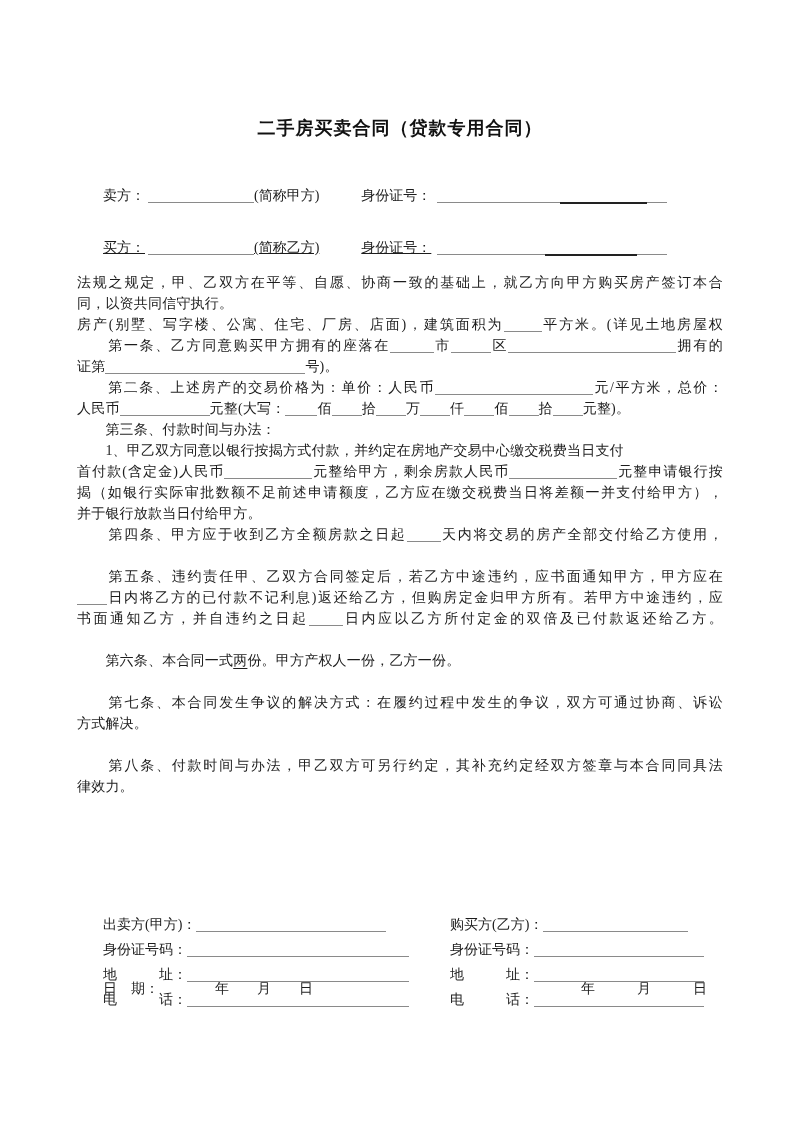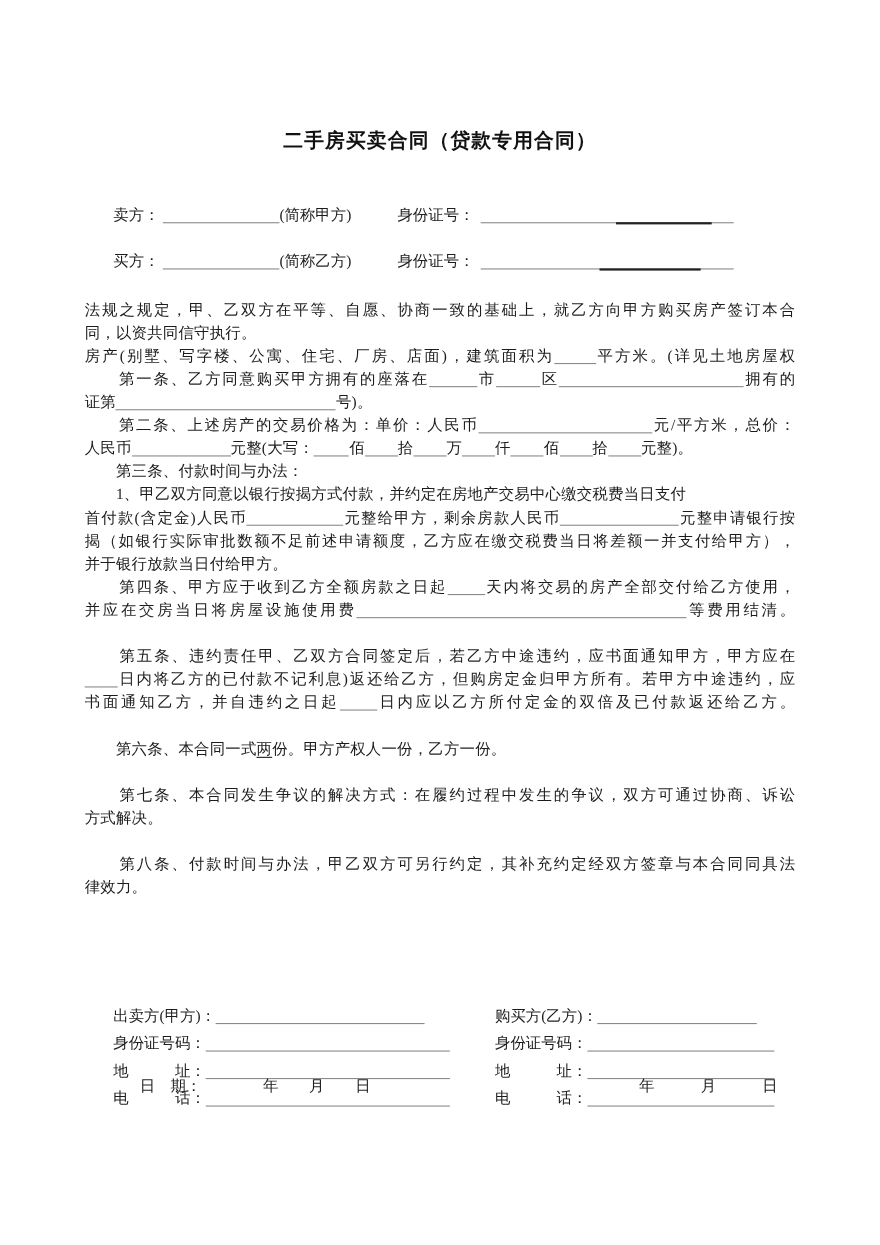--- a/index.html
+++ b/index.html
@@ -29,47 +29,46 @@
   .blank .dark{
     position:absolute;bottom:-2px;height:0;border-bottom:2px solid #222;
   }
   .uline{text-decoration:underline;text-underline-offset:3px;}
   .gapspan{display:inline-block;}
   .sig{position:absolute;top:876px;font-size:14px;margin-top:36px;}
   .sig-left{left:103px;}
   .sig-right{left:450px;}
   .sig-row{height:25px;line-height:25px;white-space:nowrap;}
   .date{position:absolute;top:978px;font-size:14px;line-height:21px;white-space:nowrap;}
-  .date-left{left:103px;margin-left:24px;}
+  .date-left{left:103px;}
   .date-right{left:581px;}
 </style>
 </head>
 <body>
 
 <div class="page">
   <div class="title">二手房买卖合同（贷款专用合同）</div>
   <div id="header-rows">
       <div class="hrow" style="top: 187px;"><span>卖方：</span><span class="blank" style="width: 106px; margin-left: 3px;"></span><span>(简称甲方)</span><span class="gapspan" style="width: 42px;"></span><span>身份证号：</span><span class="blank" style="width: 230px; margin-left: 6px;"><span class="dark" style="left: 123px; width: 87px;"></span></span></div>
-      <div class="hrow" style="top: 229px;"><span>买方：</span><span class="blank" style="width: 106px; margin-left: 3px;"></span><span>(简称乙方)</span><span class="gapspan" style="width: 42px;"></span><span>身份证号：</span><span class="blank" style="width: 230px; margin-left: 6px;"><span class="dark" style="left: 108px; width: 92px;"></span></span></div>
+      <div class="hrow" style="top: 239px; text-decoration: underline;"><span>买方：</span><span class="blank" style="width: 106px; margin-left: 3px;"></span><span>(简称乙方)</span><span class="gapspan" style="width: 42px;"></span><span>身份证号：</span><span class="blank" style="width: 230px; margin-left: 6px;"><span class="dark" style="left: 108px; width: 92px;"></span></span></div>
     </div>
   <div id="contract-body" class="body">
       <div class="line full">法规之规定，甲、乙双方在平等、自愿、协商一致的基础上，就乙方向甲方购买房产签订本合</div>
       <div class="line nf">同，以资共同信守执行。</div>
       <div class="line full">房产(别墅、写字楼、公寓、住宅、厂房、店面)，建筑面积为<span class="blank" style="width: 38px;"></span>平方米。(详见土地房屋权</div>
       <div class="line full">　　第一条、乙方同意购买甲方拥有的座落在<span class="blank" style="width: 44px;"></span>市<span class="blank" style="width: 40px;"></span>区<span class="blank" style="width: 168px;"></span>拥有的</div>
       <div class="line nf">证第<span class="blank" style="width: 200px;"></span>号)。</div>
       <div class="line full">　　第二条、上述房产的交易价格为：单价：人民币<span class="blank" style="width: 158px;"></span>元/平方米，总价：</div>
       <div class="line nf">人民币<span class="blank" style="width: 90px;"></span>元整(大写：<span class="blank" style="width: 32px;"></span>佰<span class="blank" style="width: 30px;"></span>拾<span class="blank" style="width: 30px;"></span>万<span class="blank" style="width: 30px;"></span>仟<span class="blank" style="width: 30px;"></span>佰<span class="blank" style="width: 30px;"></span>拾<span class="blank" style="width: 30px;"></span>元整)。</div>
       <div class="line nf">　　第三条、付款时间与办法：</div>
       <div class="line nf">　　1、甲乙双方同意以银行按揭方式付款，并约定在房地产交易中心缴交税费当日支付</div>
       <div class="line full">首付款(含定金)人民币<span class="blank" style="width: 88px;"></span>元整给甲方，剩余房款人民币<span class="blank" style="width: 108px;"></span>元整申请银行按</div>
       <div class="line full">揭（如银行实际审批数额不足前述申请额度，乙方应在缴交税费当日将差额一并支付给甲方），</div>
       <div class="line nf">并于银行放款当日付给甲方。</div>
       <div class="line full">　　第四条、甲方应于收到乙方全额房款之日起<span class="blank" style="width: 34px;"></span>天内将交易的房产全部交付给乙方使用，</div>
-      <div class="line full">并应在交房当日将房屋设施使用费<span class="blank" style="width: 300px;"></span>等费用结清。</div>
       <div class="line nf"></div>
       <div class="line full">　　第五条、违约责任甲、乙双方合同签定后，若乙方中途违约，应书面通知甲方，甲方应在</div>
       <div class="line full"><span class="blank" style="width: 30px;"></span>日内将乙方的已付款不记利息)返还给乙方，但购房定金归甲方所有。若甲方中途违约，应</div>
       <div class="line full">书面通知乙方，并自违约之日起<span class="blank" style="width: 34px;"></span>日内应以乙方所付定金的双倍及已付款返还给乙方。</div>
       <div class="line nf"></div>
       <div class="line nf">　　第六条、本合同一式<span class="uline">两</span>份。甲方产权人一份，乙方一份。</div>
       <div class="line nf"></div>
       <div class="line full">　　第七条、本合同发生争议的解决方式：在履约过程中发生的争议，双方可通过协商、诉讼</div>
       <div class="line nf">方式解决。</div>
       <div class="line nf"></div>

